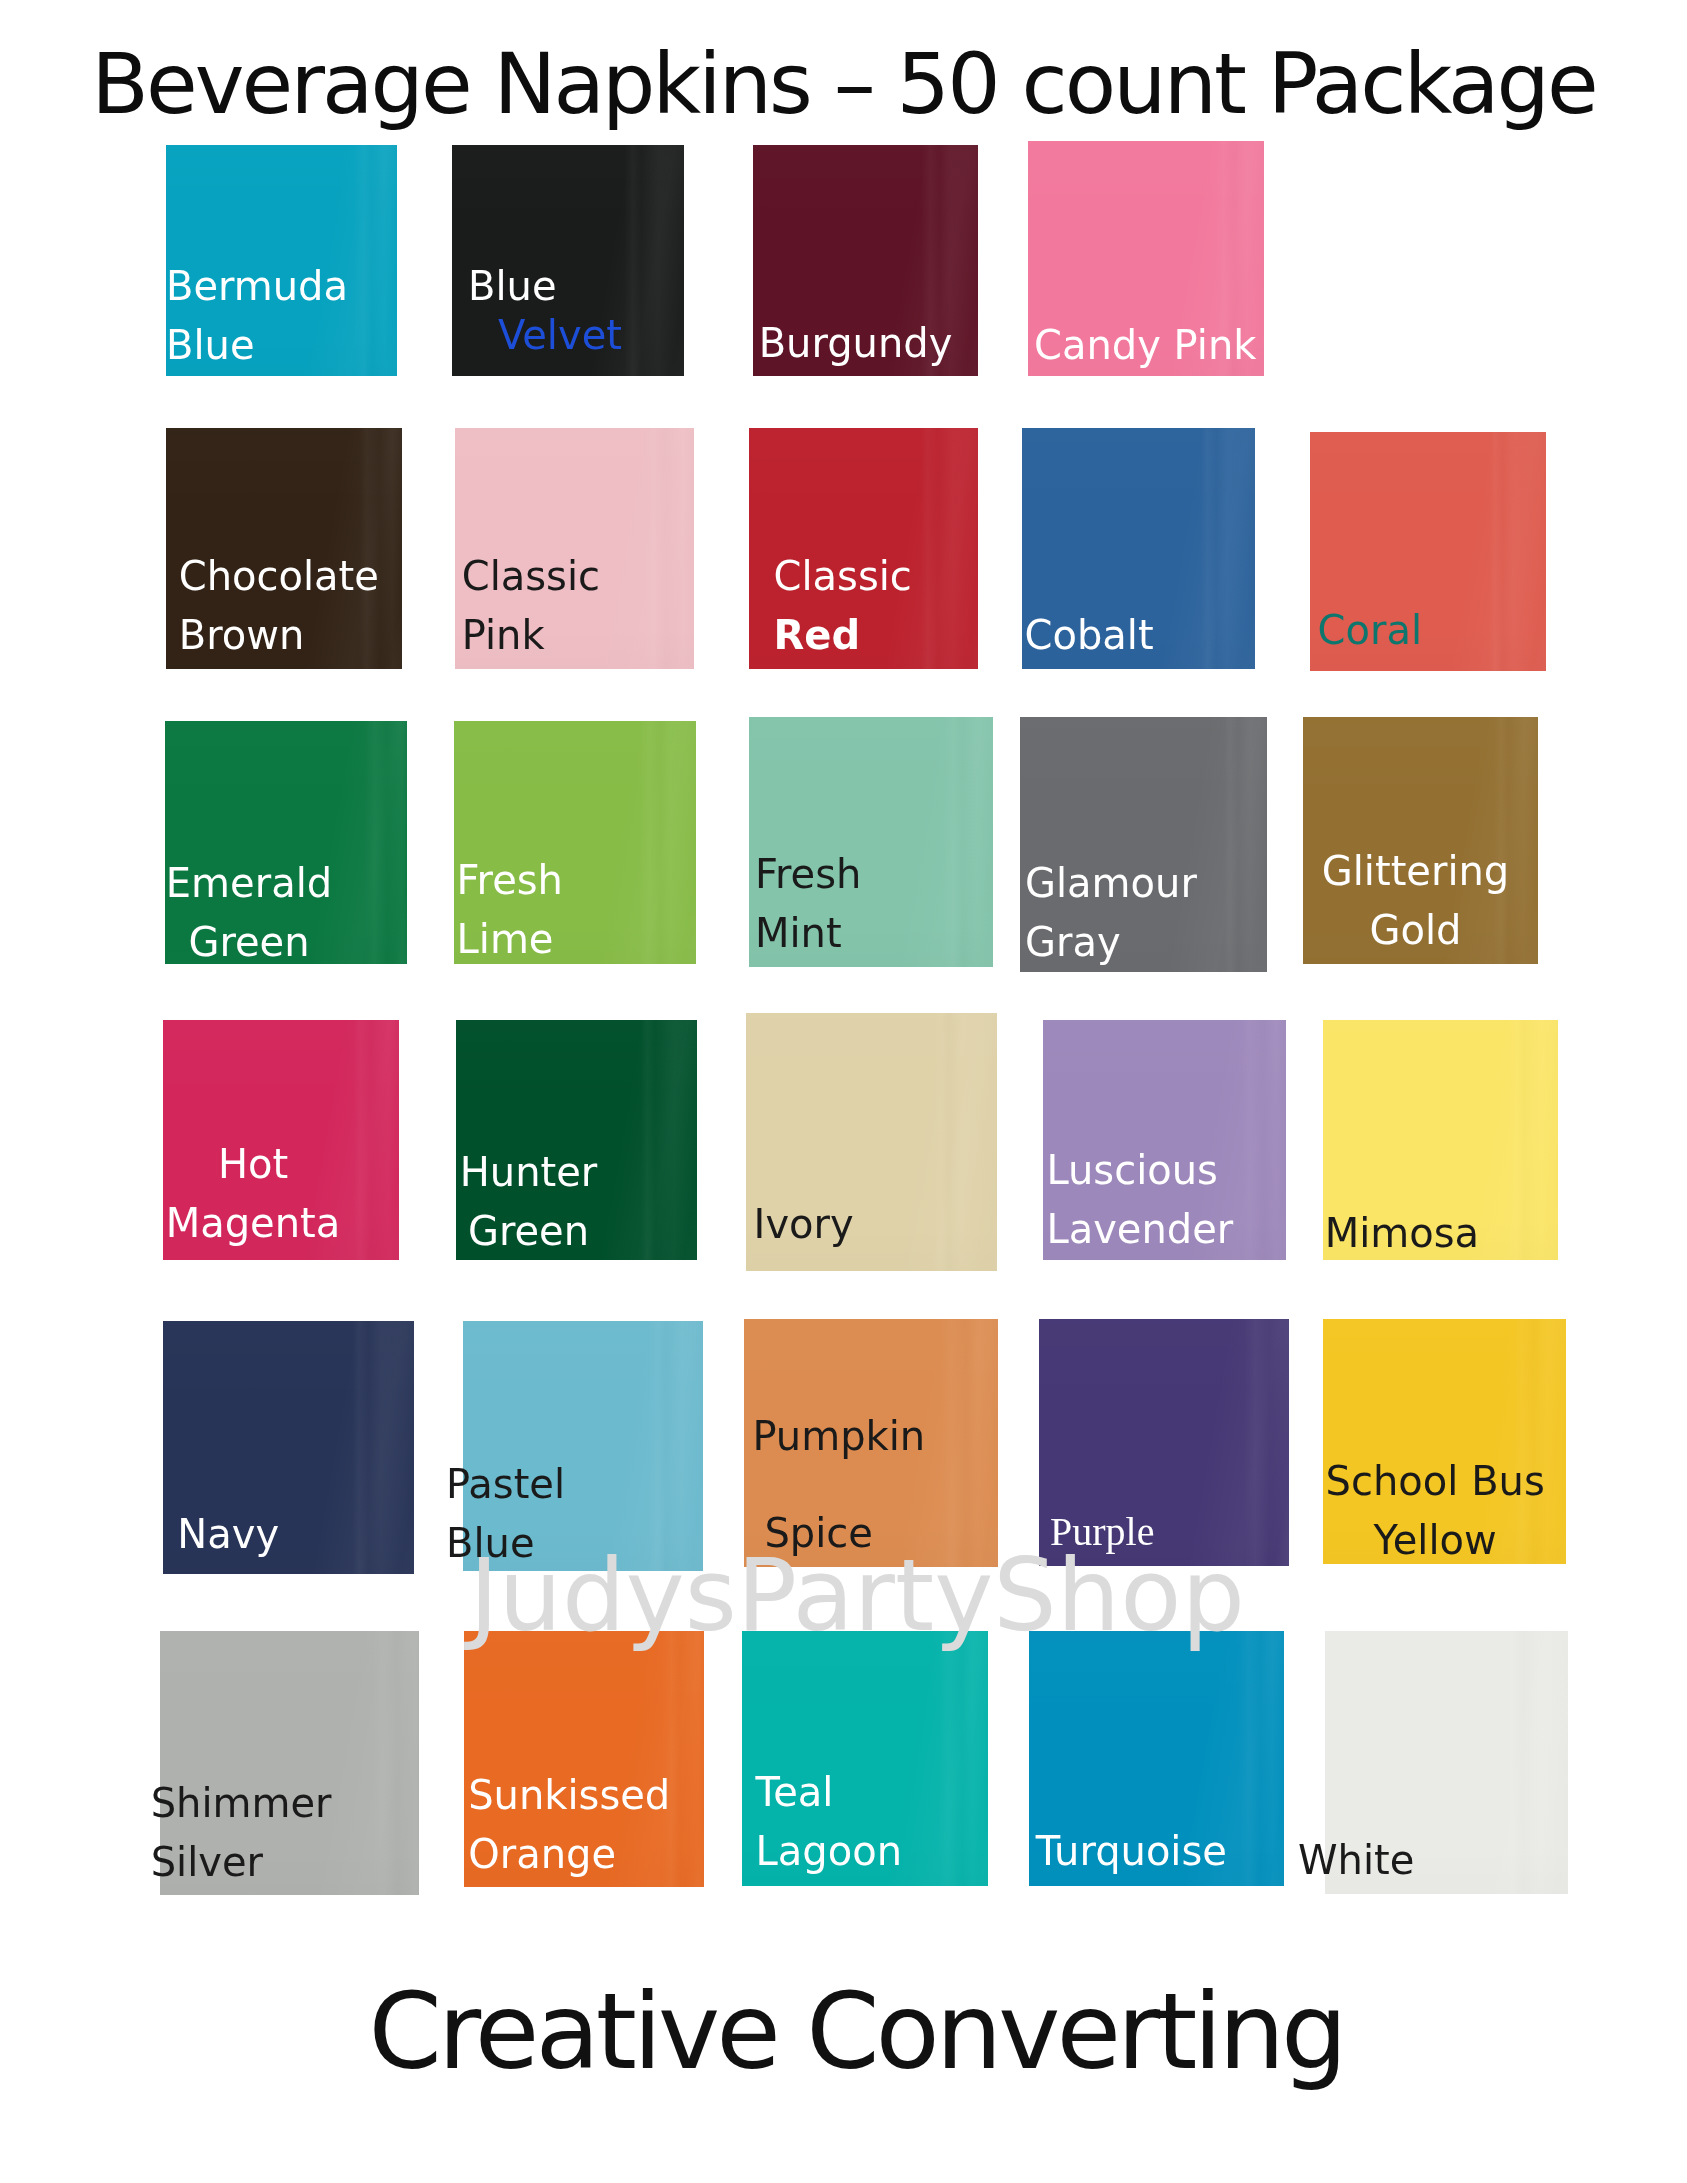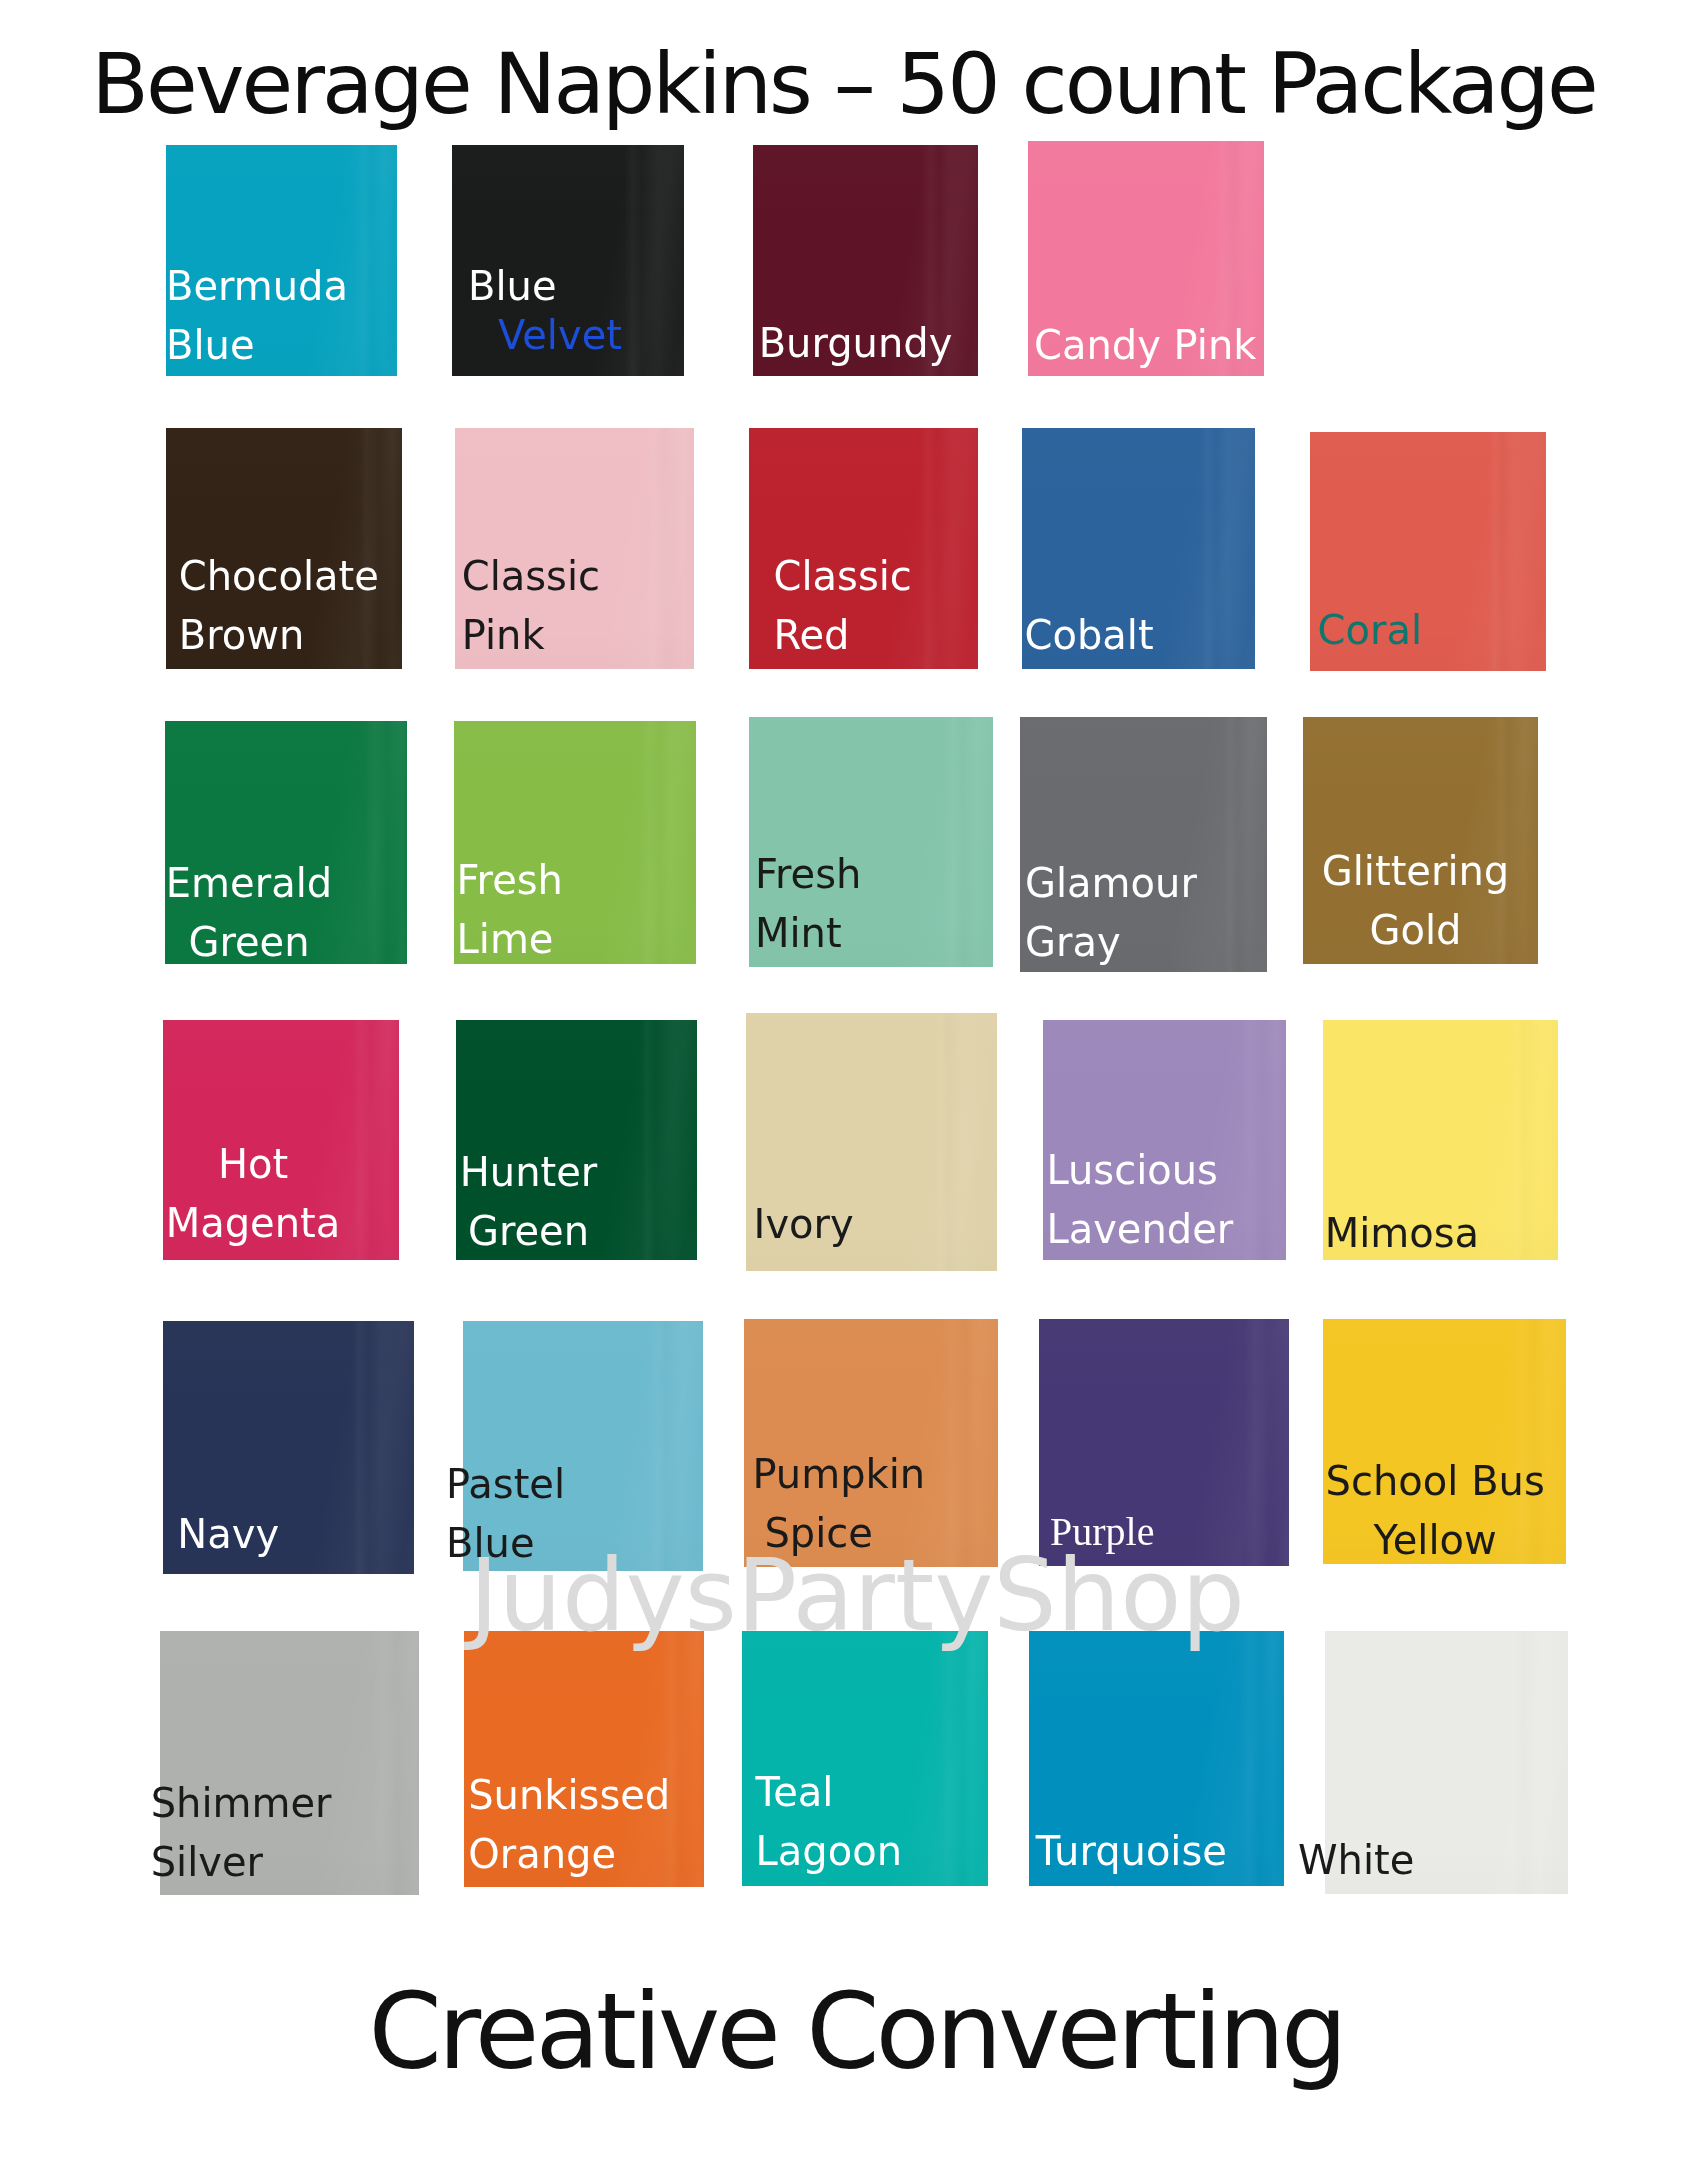--- a/index.html
+++ b/index.html
@@ -119,21 +119,21 @@
       <div class="label" style="color: rgb(255, 255, 255); top: 325px; left: 166px; width: 231px; text-align: left; transform: translateX(0px);">Blue</div>
       <div class="label" style="color: rgb(255, 255, 255); top: 266px; left: 452px; width: 232px; text-align: left; transform: translateX(16px);">Blue</div>
       <div class="label" style="color: #1d4ed8; top: 315px; left: 452px; width: 232px; text-align: left; transform: translateX(16px); margin-left: 30px;">Velvet</div>
       <div class="label" style="color: rgb(255, 255, 255); top: 323px; left: 753px; width: 225px; text-align: center; transform: translateX(-10px);">Burgundy</div>
       <div class="label" style="color: rgb(255, 255, 255); top: 325px; left: 1028px; width: 236px; text-align: center; transform: translateX(-0.8px);">Candy Pink</div>
       <div class="label" style="color: rgb(255, 255, 255); top: 556px; left: 166px; width: 236px; text-align: left; transform: translateX(12.7px);">Chocolate</div>
       <div class="label" style="color: rgb(255, 255, 255); top: 615px; left: 166px; width: 236px; text-align: left; transform: translateX(12.7px);">Brown</div>
       <div class="label" style="color: rgb(26, 26, 26); top: 556px; left: 455px; width: 239px; text-align: left; transform: translateX(6.7px);">Classic</div>
       <div class="label" style="color: rgb(26, 26, 26); top: 615px; left: 455px; width: 239px; text-align: left; transform: translateX(6.7px);">Pink</div>
       <div class="label" style="color: rgb(255, 255, 255); top: 556px; left: 749px; width: 229px; text-align: left; transform: translateX(24.5px);">Classic</div>
-      <div class="label" style="color: rgb(255, 255, 255); top: 615px; left: 749px; width: 229px; text-align: left; transform: translateX(24.5px);">Red</div>
+      <div class="label" style="color: rgb(255, 255, 255); top: 615px; left: 749px; width: 229px; text-align: left; transform: translateX(24.5px); font-weight: bold;">Red</div>
       <div class="label" style="color: rgb(255, 255, 255); top: 615px; left: 1022px; width: 233px; text-align: left; transform: translateX(2.5px);">Cobalt</div>
       <div class="label" style="color: #0f766e; top: 610px; left: 1310px; width: 236px; text-align: left; transform: translateX(7.6px);">Coral</div>
       <div class="label" style="color: rgb(255, 255, 255); top: 863px; left: 165px; width: 242px; text-align: center; transform: translateX(-37px);">Emerald</div>
       <div class="label" style="color: rgb(255, 255, 255); top: 922px; left: 165px; width: 242px; text-align: center; transform: translateX(-37px);">Green</div>
       <div class="label" style="color: rgb(255, 255, 255); top: 860px; left: 454px; width: 242px; text-align: left; transform: translateX(2.5px);">Fresh</div>
       <div class="label" style="color: rgb(255, 255, 255); top: 919px; left: 454px; width: 242px; text-align: left; transform: translateX(2.5px);">Lime</div>
       <div class="label" style="color: rgb(26, 26, 26); top: 854px; left: 749px; width: 244px; text-align: left; transform: translateX(5.9px);">Fresh</div>
       <div class="label" style="color: rgb(26, 26, 26); top: 913px; left: 749px; width: 244px; text-align: left; transform: translateX(5.9px);">Mint</div>
       <div class="label" style="color: rgb(255, 255, 255); top: 863px; left: 1020px; width: 247px; text-align: left; transform: translateX(5px);">Glamour</div>
       <div class="label" style="color: rgb(255, 255, 255); top: 922px; left: 1020px; width: 247px; text-align: left; transform: translateX(5px);">Gray</div>
@@ -143,21 +143,21 @@
       <div class="label" style="color: rgb(255, 255, 255); top: 1203px; left: 163px; width: 236px; text-align: center; transform: translateX(-28px);">Magenta</div>
       <div class="label" style="color: rgb(255, 255, 255); top: 1152px; left: 456px; width: 241px; text-align: center; transform: translateX(-48px);">Hunter</div>
       <div class="label" style="color: rgb(255, 255, 255); top: 1211px; left: 456px; width: 241px; text-align: center; transform: translateX(-48px);">Green</div>
       <div class="label" style="color: rgb(26, 26, 26); top: 1204px; left: 746px; width: 251px; text-align: left; transform: translateX(7.6px);">Ivory</div>
       <div class="label" style="color: rgb(255, 255, 255); top: 1150px; left: 1043px; width: 243px; text-align: left; transform: translateX(3.4px);">Luscious</div>
       <div class="label" style="color: rgb(255, 255, 255); top: 1209px; left: 1043px; width: 243px; text-align: left; transform: translateX(3.4px);">Lavender</div>
       <div class="label" style="color: rgb(26, 26, 26); top: 1213px; left: 1323px; width: 235px; text-align: left; transform: translateX(1.7px);">Mimosa</div>
       <div class="label" style="color: rgb(255, 255, 255); top: 1514px; left: 163px; width: 251px; text-align: left; transform: translateX(14.3px);">Navy</div>
       <div class="label" style="color: rgb(26, 26, 26); top: 1464px; left: 463px; width: 240px; text-align: left; transform: translateX(-17px);">Pastel</div>
       <div class="label" style="color: rgb(26, 26, 26); top: 1523px; left: 463px; width: 240px; text-align: left; transform: translateX(-17px);">Blue</div>
-      <div class="label" style="color: rgb(26, 26, 26); top: 1454px; left: 744px; width: 254px; text-align: left; transform: translateX(8.4px);">Pumpkin</div>
+      <div class="label" style="color: rgb(26, 26, 26); top: 1416px; left: 744px; width: 254px; text-align: left; transform: translateX(8.4px);">Pumpkin</div>
       <div class="label" style="color: rgb(26, 26, 26); top: 1513px; left: 744px; width: 254px; text-align: left; transform: translateX(8.4px); margin-left: 12px;">Spice</div>
       <div class="label" style="color: rgb(255, 255, 255); top: 1512px; left: 1039px; width: 250px; text-align: left; transform: translateX(11px); font-family: Liberation Serif, serif;">Purple</div>
       <div class="label" style="color: rgb(26, 26, 26); top: 1461px; left: 1323px; width: 243px; text-align: center; transform: translateX(-9.3px);">School Bus</div>
       <div class="label" style="color: rgb(26, 26, 26); top: 1520px; left: 1323px; width: 243px; text-align: center; transform: translateX(-9.3px);">Yellow</div>
       <div class="label" style="color: rgb(26, 26, 26); top: 1783px; left: 160px; width: 259px; text-align: left; transform: translateX(-9.3px);">Shimmer</div>
       <div class="label" style="color: rgb(26, 26, 26); top: 1842px; left: 160px; width: 259px; text-align: left; transform: translateX(-9.3px);">Silver</div>
       <div class="label" style="color: rgb(255, 255, 255); top: 1775px; left: 464px; width: 240px; text-align: left; transform: translateX(4.2px);">Sunkissed</div>
       <div class="label" style="color: rgb(255, 255, 255); top: 1834px; left: 464px; width: 240px; text-align: left; transform: translateX(4.2px);">Orange</div>
       <div class="label" style="color: rgb(255, 255, 255); top: 1772px; left: 742px; width: 246px; text-align: left; transform: translateX(13.5px);">Teal</div>
       <div class="label" style="color: rgb(255, 255, 255); top: 1831px; left: 742px; width: 246px; text-align: left; transform: translateX(13.5px);">Lagoon</div>

